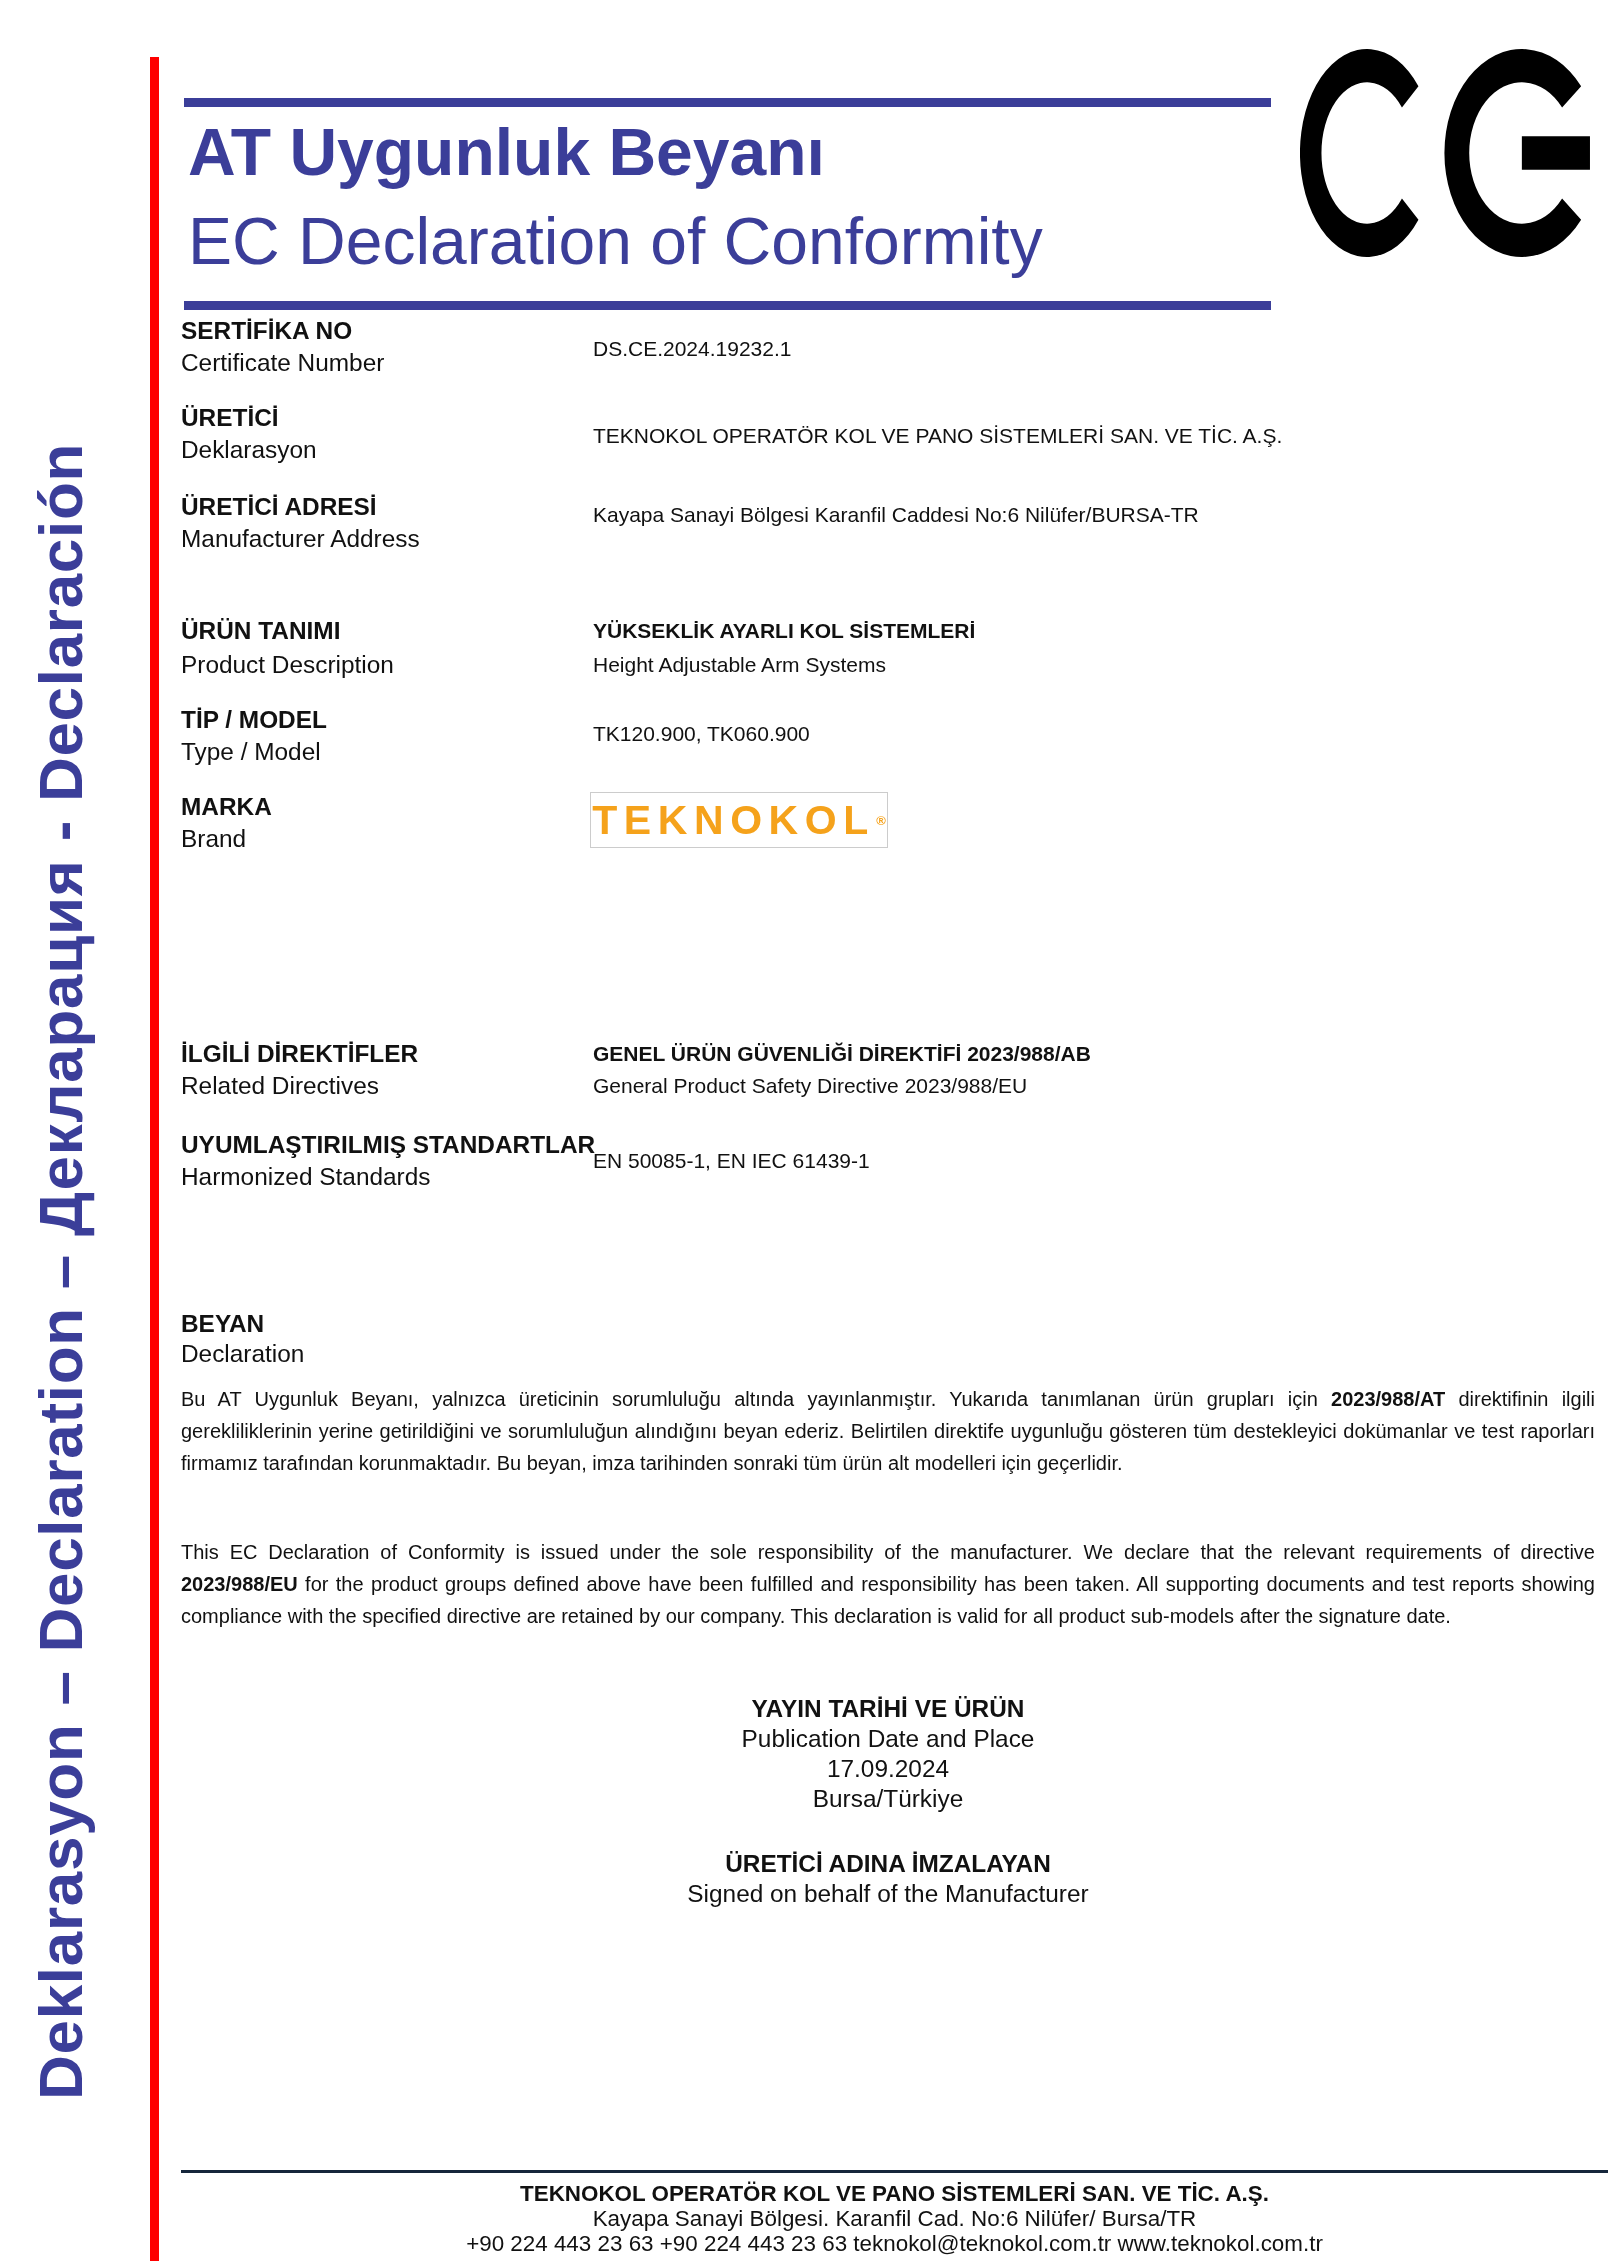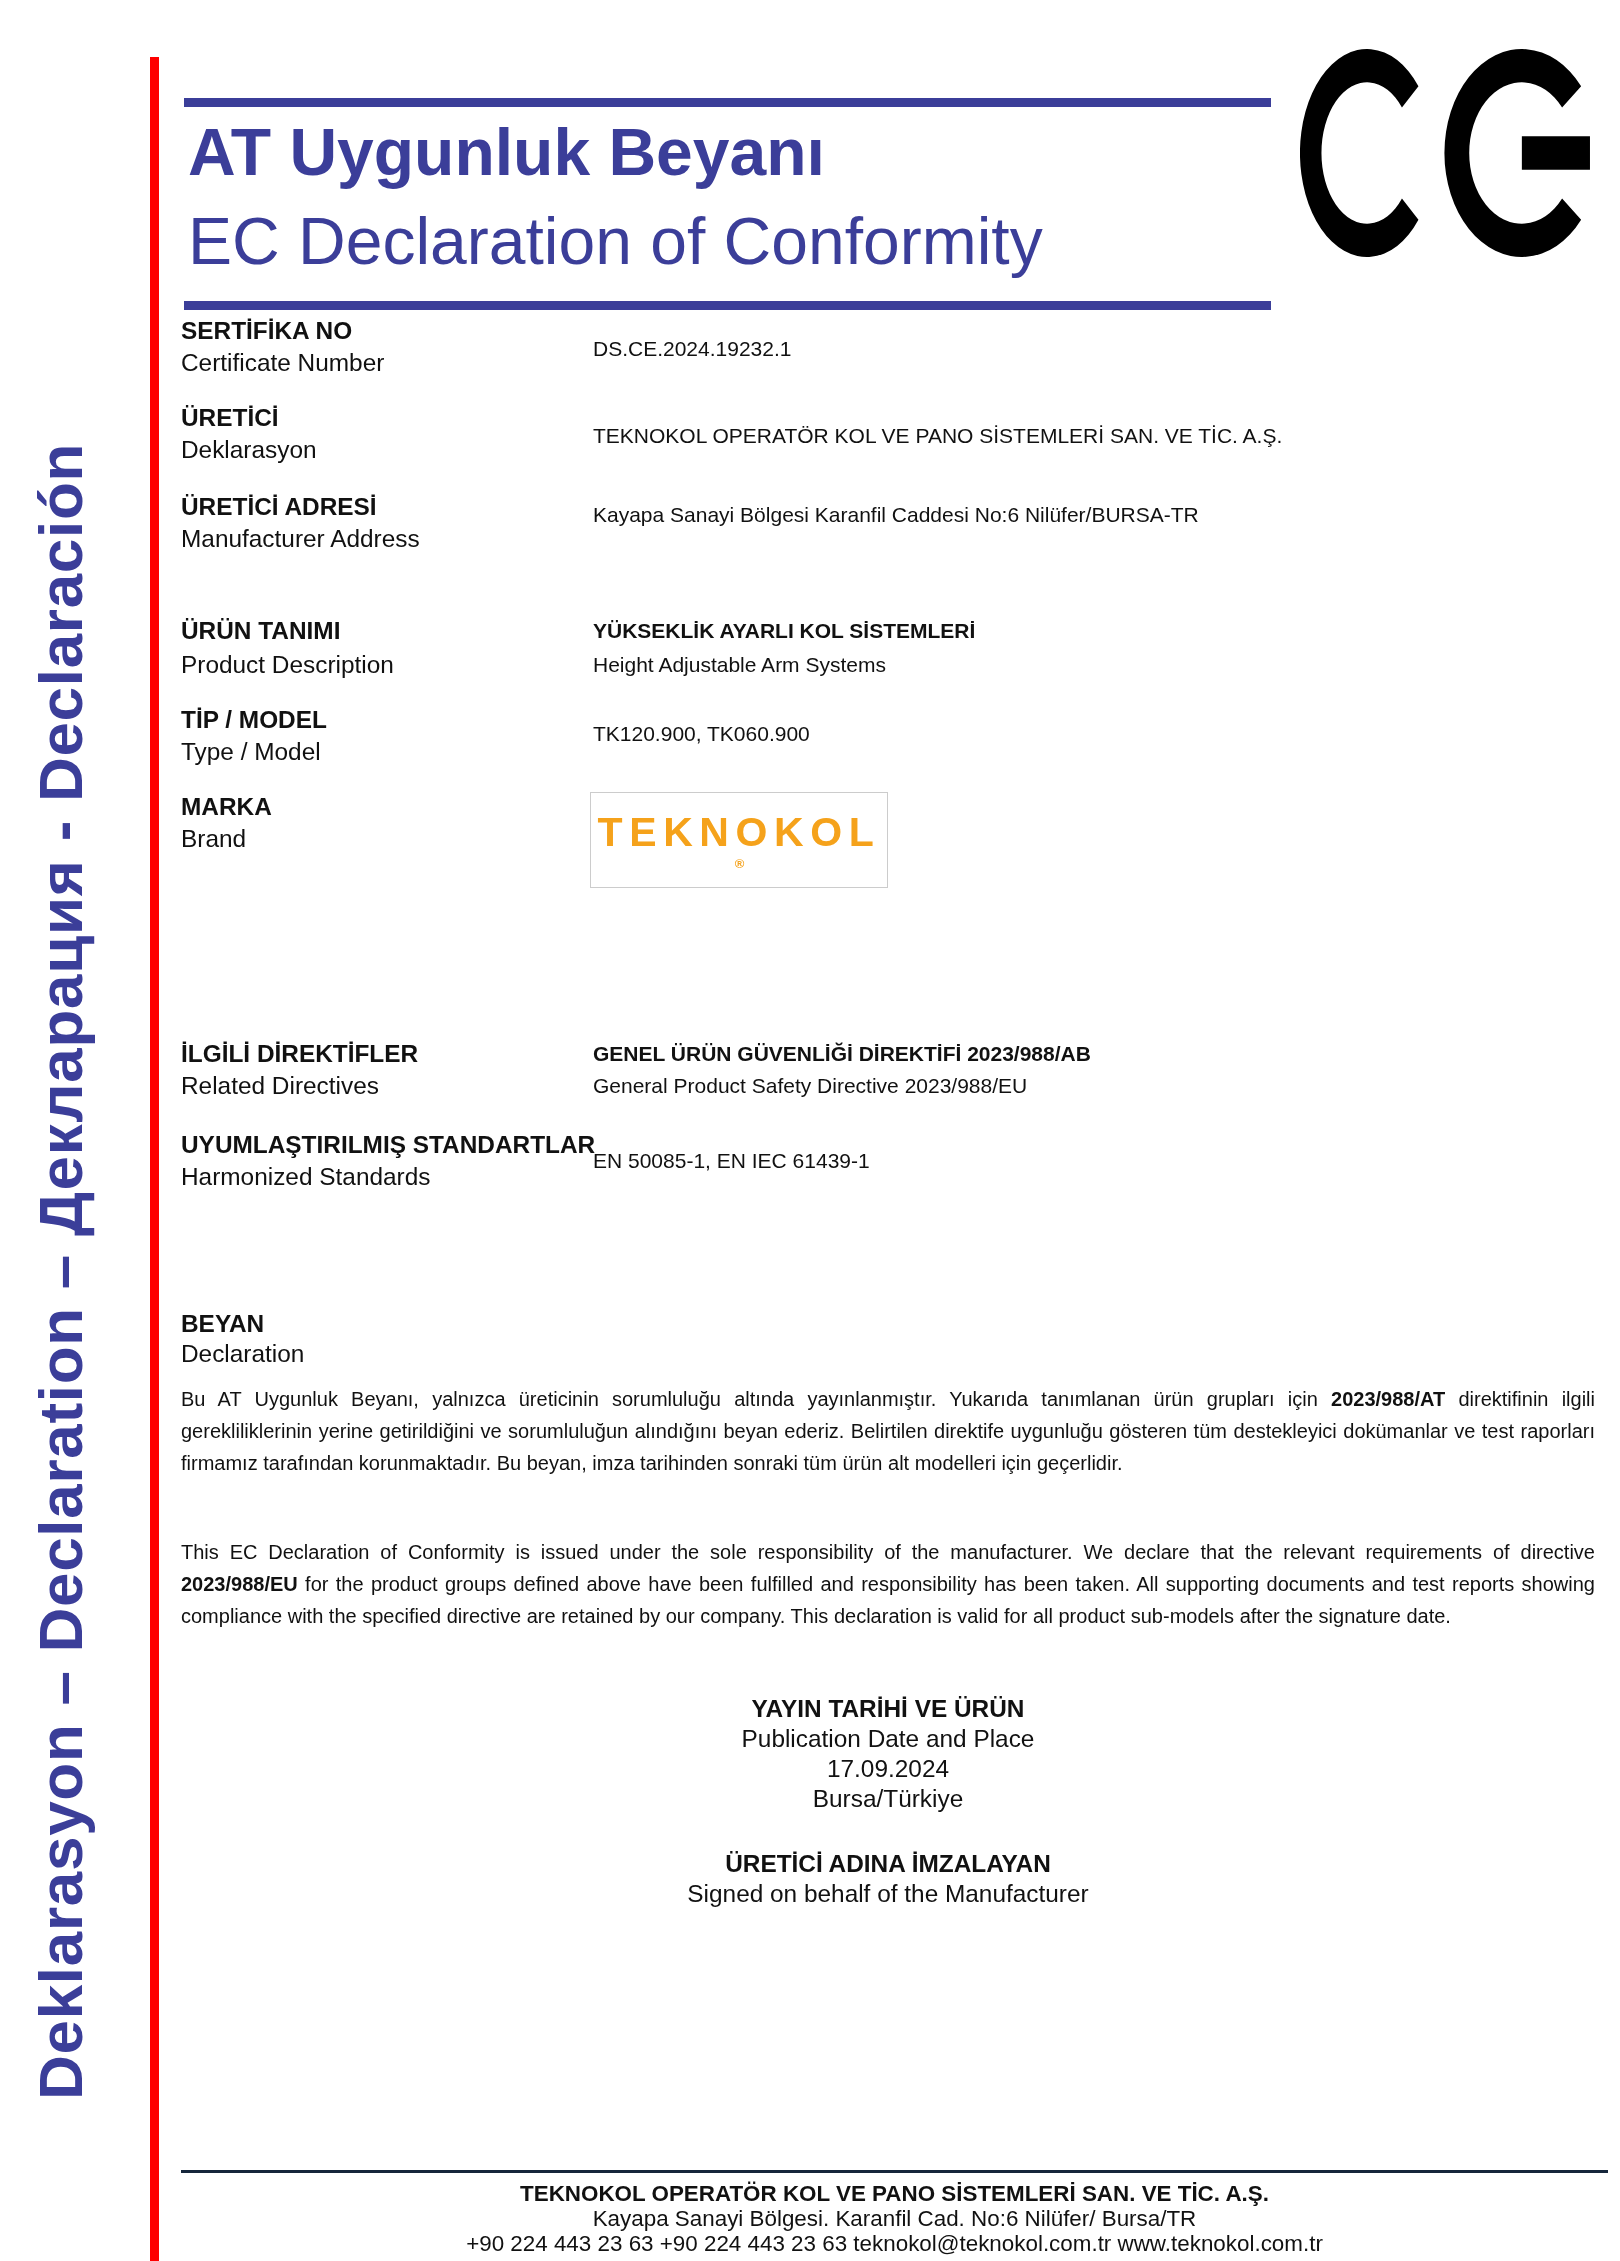--- a/index.html
+++ b/index.html
@@ -48,25 +48,25 @@
   .ce{position:absolute; left:1300px; top:49px;}
   
   .lbl{position:absolute; left:181px; line-height:32px; font-size:24.4px; white-space:nowrap;}
   .lbl .tr{font-weight:bold;}
   .val{position:absolute; left:593px; font-size:21px; line-height:32px; white-space:nowrap;}
   .val .tr{font-weight:bold;text-align:center;}
   .b{font-weight:bold;}
   
   .logobox{
     position:absolute; left:590px; top:792px;
-    width:298px; height:96px;
+    width:298px; height:56px;
     background:#ffffff;
     border:1.3px solid #cccccc;
     box-sizing:border-box;
-    display:flex; align-items:center; justify-content:center;flex-direction:column;
+    display:flex; align-items:center; justify-content:center;
   }
   .logotext{
     font-size:41px; font-weight:bold; color:#F5A21B;
     letter-spacing:6.6px; white-space:nowrap;
   }
   .logoreg{
     font-size:13px; font-weight:bold; color:#F5A21B;
     vertical-align:super; margin-left:1.3px; letter-spacing:0;
   }
   

